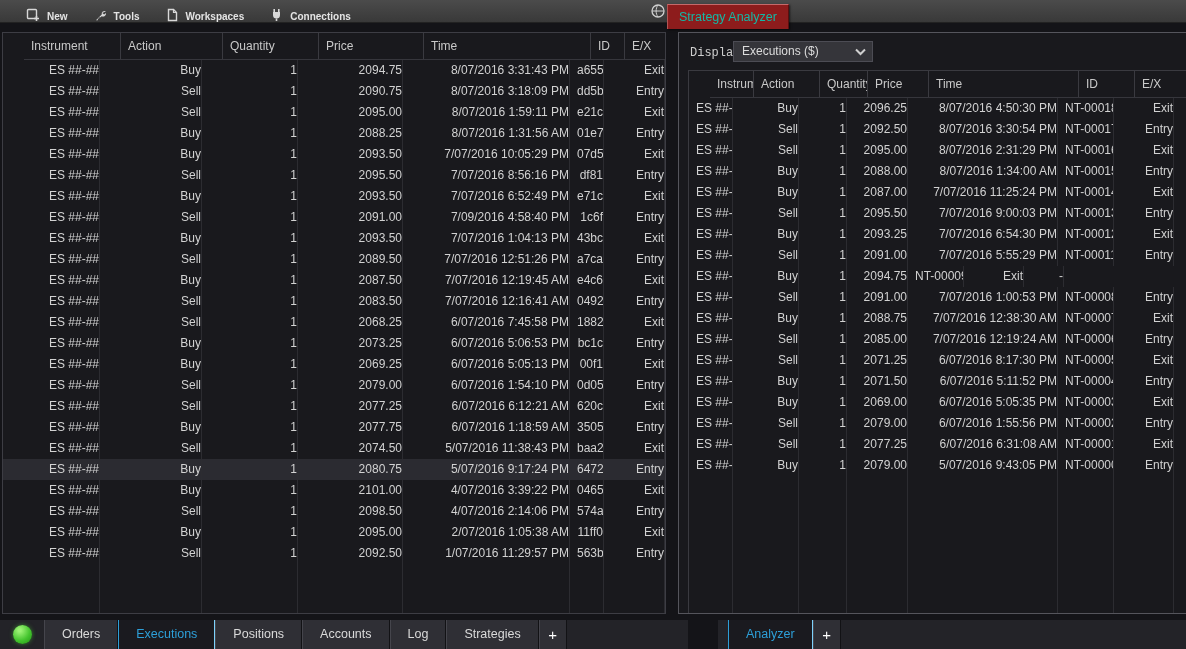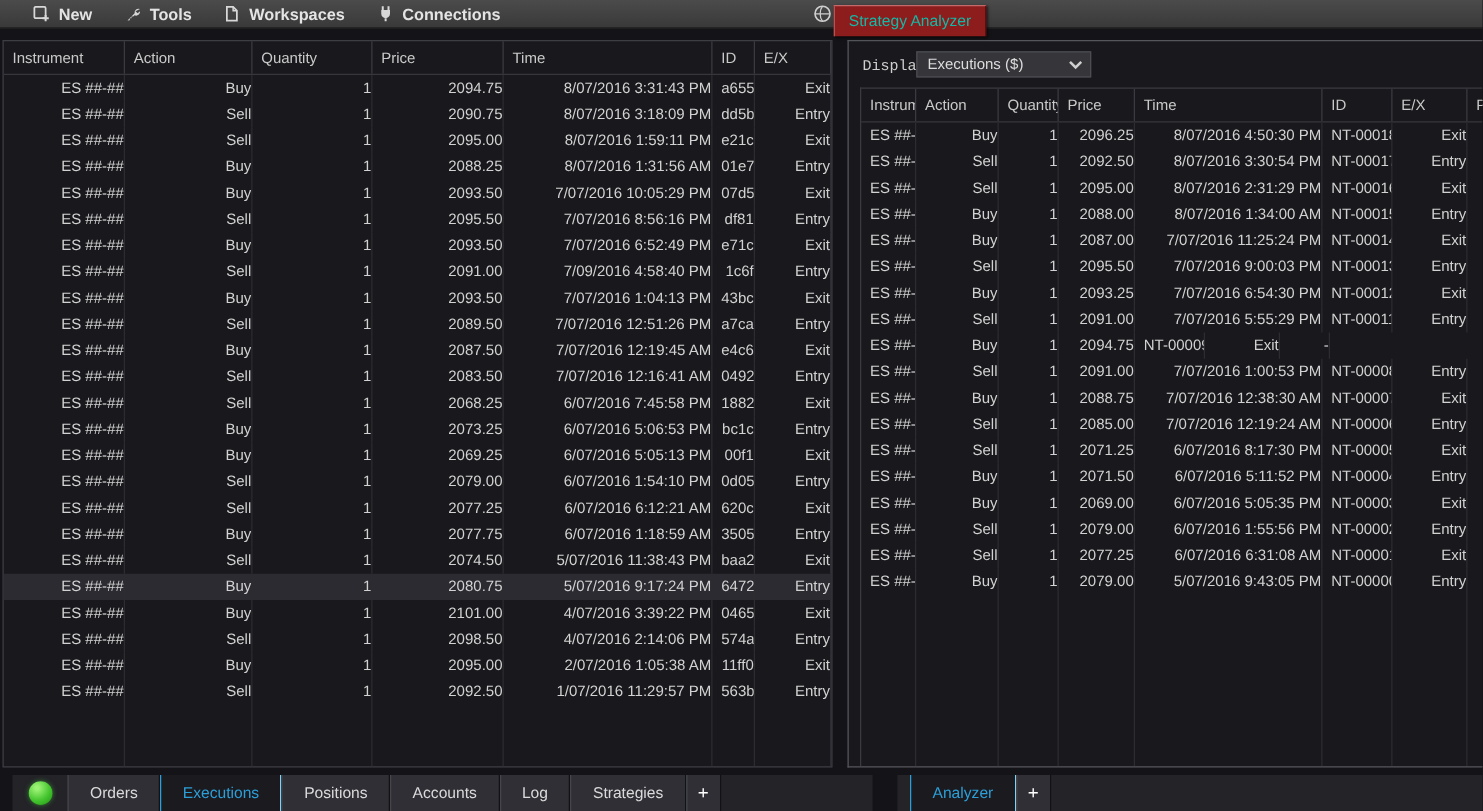--- a/index.html
+++ b/index.html
@@ -7,36 +7,36 @@
     -webkit-font-smoothing:antialiased;}
   
   .menubar{position:absolute;left:0;top:0;width:1186px;height:22px;
     background:linear-gradient(#4b4b4b,#393939);display:flex;align-items:center;
     border-bottom:1px solid #222;}
   .logo{width:190px;height:22px;background:linear-gradient(#a2232a,#6d1014);
     display:flex;align-items:center;justify-content:center;color:#fff;font-size:15px;
     box-shadow:inset 0 0 0 1px rgba(255,255,255,.15);}
   .logo .thin{font-weight:400;letter-spacing:2px;color:#f2f2f2;}
   .logo .bold{font-weight:700;letter-spacing:1px;}
-  .menu-item{display:flex;align-items:center;gap:7px;margin-left:26px;
-    color:#e4e4e4;font-size:13px;font-weight:700;cursor:default;height:22px;}
+  .menu-item{display:flex;align-items:flex-end;gap:7px;margin-left:26px;
+    color:#e4e4e4;font-size:10px;font-weight:700;cursor:default;height:22px;}
   .menu-item svg{display:block;}
   .globe-frag{position:absolute;left:650px;top:3px;}
   
   .float-tab{position:absolute;left:667px;top:4px;height:24px;line-height:24px;
     padding:0 11px;background:#8d1c1c;color:#14b8a6;font-size:12.5px;z-index:5;
     border-top:1px solid #c46a6a;border-left:1px solid #b25555;border-right:1px solid #5a0f0f;
     box-shadow:1px 1px 2px rgba(0,0,0,.6);}
   
   .panel{position:absolute;top:32px;height:582px;background:#19191d;box-sizing:border-box;}
   #left-panel{left:2px;width:664px;border:1px solid #3d3d44;}
   #right-panel{left:678px;right:0;border:1px solid #55555c;border-right:none;overflow:hidden;}
   
   .tbl{position:absolute;left:0;top:0;right:0;bottom:0;display:flex;flex-direction:column;}
-  .hrow{display:flex;height:26px;flex-shrink:0;border-bottom:1px solid #36363c;}
+  .hrow{display:flex;height:26px;flex-shrink:0;border-bottom:1px solid #36363c;margin-left:21px;}
   .cell{box-sizing:border-box;flex-shrink:0;overflow:hidden;white-space:nowrap;
     padding-left:7px;border-right:1px solid #2c2c31;}
   .hrow .cell{line-height:26px;color:#c9c9c9;font-size:12px;border-right:1px solid #3a3a40;}
   .body{display:flex;flex-direction:column;flex:1;overflow:hidden;}
   .row{display:flex;height:21px;flex-shrink:0;text-align:right;}
   .row .cell{line-height:21px;color:#d2d2d2;font-size:12px;}
   .row.selected{background:#2b2b31;}
   .row.filler{flex:1;height:auto;}
   .lt .c0{width:97px}.lt .c1{width:102px}.lt .c2{width:96px}.lt .c3{width:105px}
   .lt .c4{width:167px}.lt .c5{width:34px}.lt .c6{width:61px}
@@ -45,21 +45,21 @@
   #lt-wrap{position:absolute;left:0;top:0;right:0;bottom:0;}
   #rt-wrap{position:absolute;left:9px;top:37px;right:0;bottom:0;border-top:1px solid #3a3a40;border-left:1px solid #3a3a40;}
   
   .display-label{position:absolute;left:11px;top:13px;color:#cfcfcf;font-size:12px;font-family:Liberation Mono, monospace;}
   .dropdown{position:absolute;left:54px;top:8px;width:140px;height:21px;
     background:#35353a;border:1px solid #4c4c54;box-sizing:border-box;color:#dcdcdc;
     font-size:12px;line-height:19px;padding-left:8px;cursor:default;}
   .dropdown svg{position:absolute;right:6px;top:6px;}
   
   .tabbar{position:absolute;top:620px;height:29px;background:#232328;display:flex;align-items:stretch;}
-  #left-tabbar{left:10px;width:688px;}
+  #left-tabbar{left:0;width:688px;}
   #right-tabbar{left:678px;right:0;margin-left:40px;}
   .status-dot{width:19px;height:19px;border-radius:50%;align-self:center;margin:0 12px 0 13px;
     background:radial-gradient(circle at 35% 28%,#9bf274 8%,#45c52f 55%,#1f9212 100%);
     box-shadow:0 0 4px rgba(80,220,60,.5);}
   .tab{line-height:29px;padding:0 17px;background:#2f2f35;color:#dadada;font-size:12.5px;
     border-left:1px solid #45454c;border-right:1px solid #121215;cursor:default;}
   .tab.active{background:#1a1a1f;color:#2d9fd8;font-weight:400;
     border-left:1px solid #2d9fd8;border-right:1px solid #7dd3fc;}
   .tab.plus{width:26px;padding:0;text-align:center;color:#fff;font-size:15px;font-weight:400;}
   #right-tabbar .tab:first-child{margin-left:10px;}

